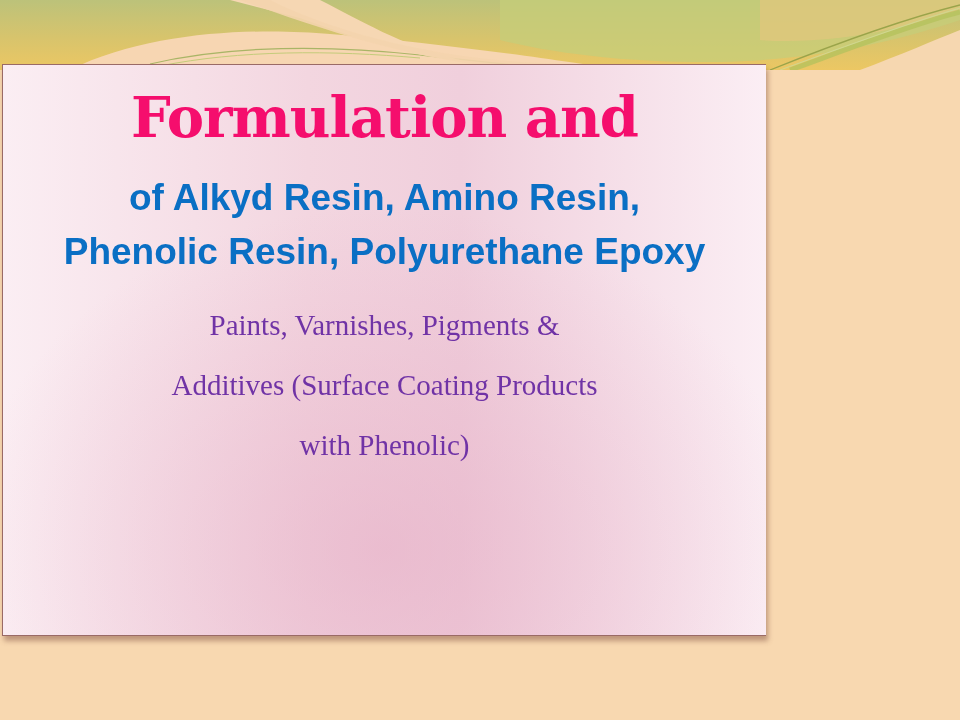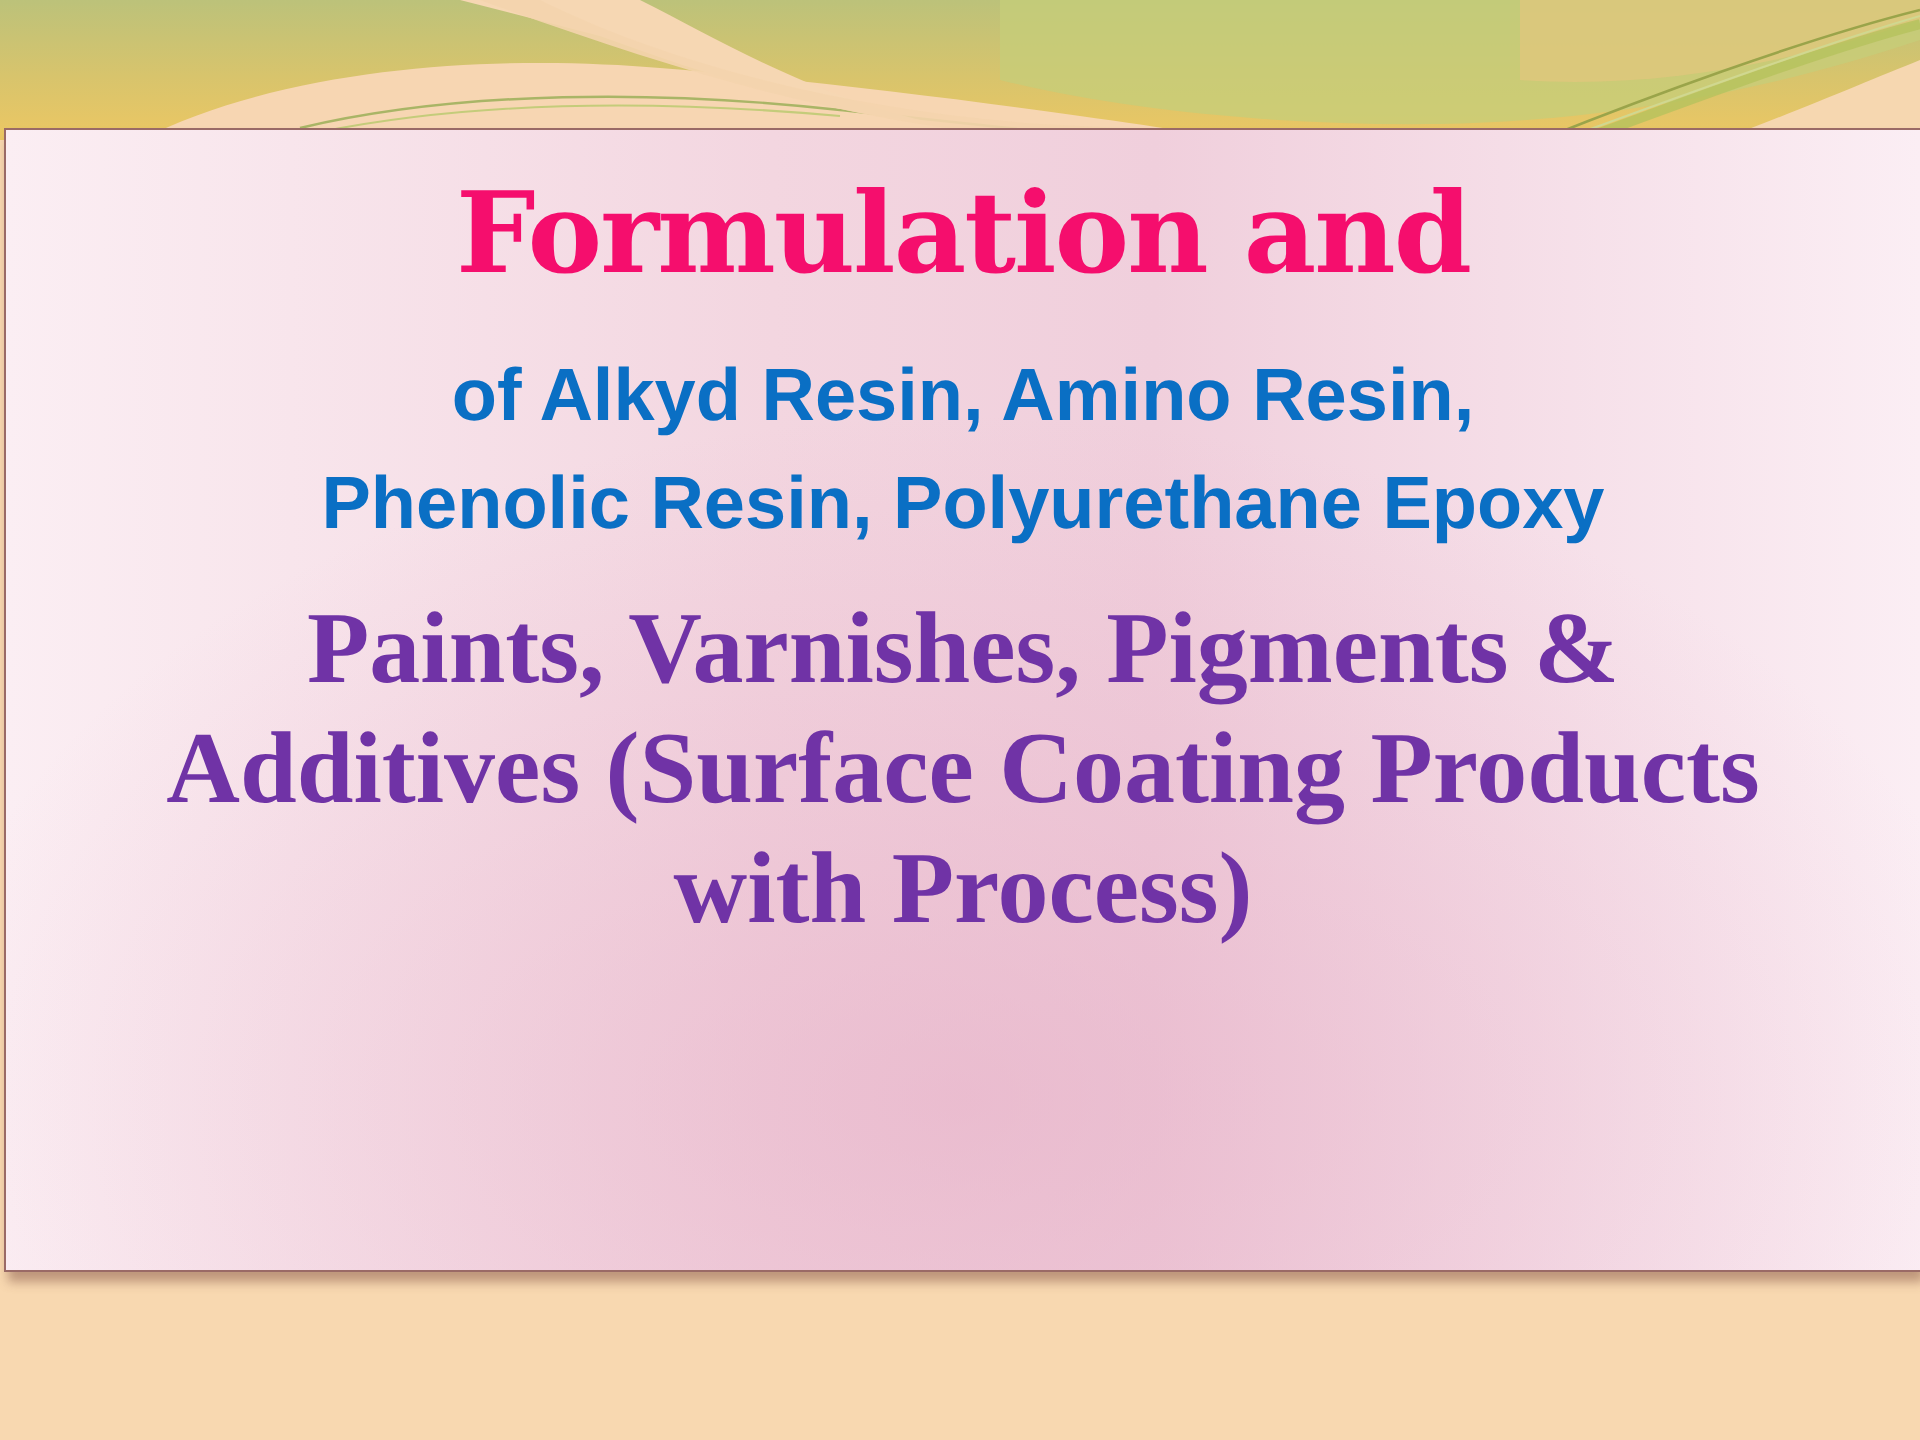--- a/index.html
+++ b/index.html
@@ -8,21 +8,21 @@
     background: #f8d8b0;
     font-family: "Liberation Sans", sans-serif;
   }
   .bg-top {
     position: absolute; left: 0; top: 0; width: 960px; height: 70px;
     background: linear-gradient(180deg, #bcc27a 0%, #d8c46c 55%, #ecc763 100%);
     overflow: hidden;
   }
   .bg-top svg { position: absolute; left: 0; top: 0; }
   .card {
-    position: absolute; left: 2px; top: 64px; width: 958px; height: 572px;
+    position: absolute; left: 2px; top: 64px; width: 764px; height: 572px;
     border-top: 1.5px solid #9a6a66;
     border-left: 1.5px solid #9a6a66;
     border-bottom: 1.5px solid #9a6a66;
     background:
       radial-gradient(ellipse 55% 60% at 50% 85%, rgba(228,170,195,0.55) 0%, rgba(228,170,195,0) 100%),
       linear-gradient(90deg, #fbeef3 0%, #f3d6e0 40%, #f0cfdc 60%, #fbeef4 100%);
     box-shadow: 2px 5px 5px rgba(120,70,60,0.45);
     box-sizing: border-box;
     text-align: center;
   }
@@ -42,23 +42,23 @@
     font-weight: bold;
     color: #0a6fc4;
     font-size: 37px;
     line-height: 54px;
     margin: 16px;
     padding-top: 3px;
   }
   .subtitle span { display: block; white-space: nowrap; }
   .tagline {
     font-family: "Liberation Serif", serif;
-    font-weight: bold;
+    font-weight: normal;
     color: #7033a6;
-    font-size: 51px;
+    font-size: 29px;
     line-height: 60px;
     margin: 0;
     padding-top: 0px;
   }
   .tagline span { display: block; white-space: nowrap; }
 </style>
 </head>
 <body>
 
 <div class="bg-top">
@@ -85,15 +85,15 @@
   <h1 class="title">
     <span>Formulation and</span>
   </h1>
   <h2 class="subtitle">
     <span>of Alkyd Resin, Amino Resin,</span>
     <span>Phenolic Resin, Polyurethane Epoxy</span>
   </h2>
   <h3 class="tagline">
     <span>Paints, Varnishes, Pigments &amp;</span>
     <span>Additives (Surface Coating Products</span>
-    <span>with Process)</span>
+    <span>with Phenolic)</span>
   </h3>
 </div>
 
 </body></html>

